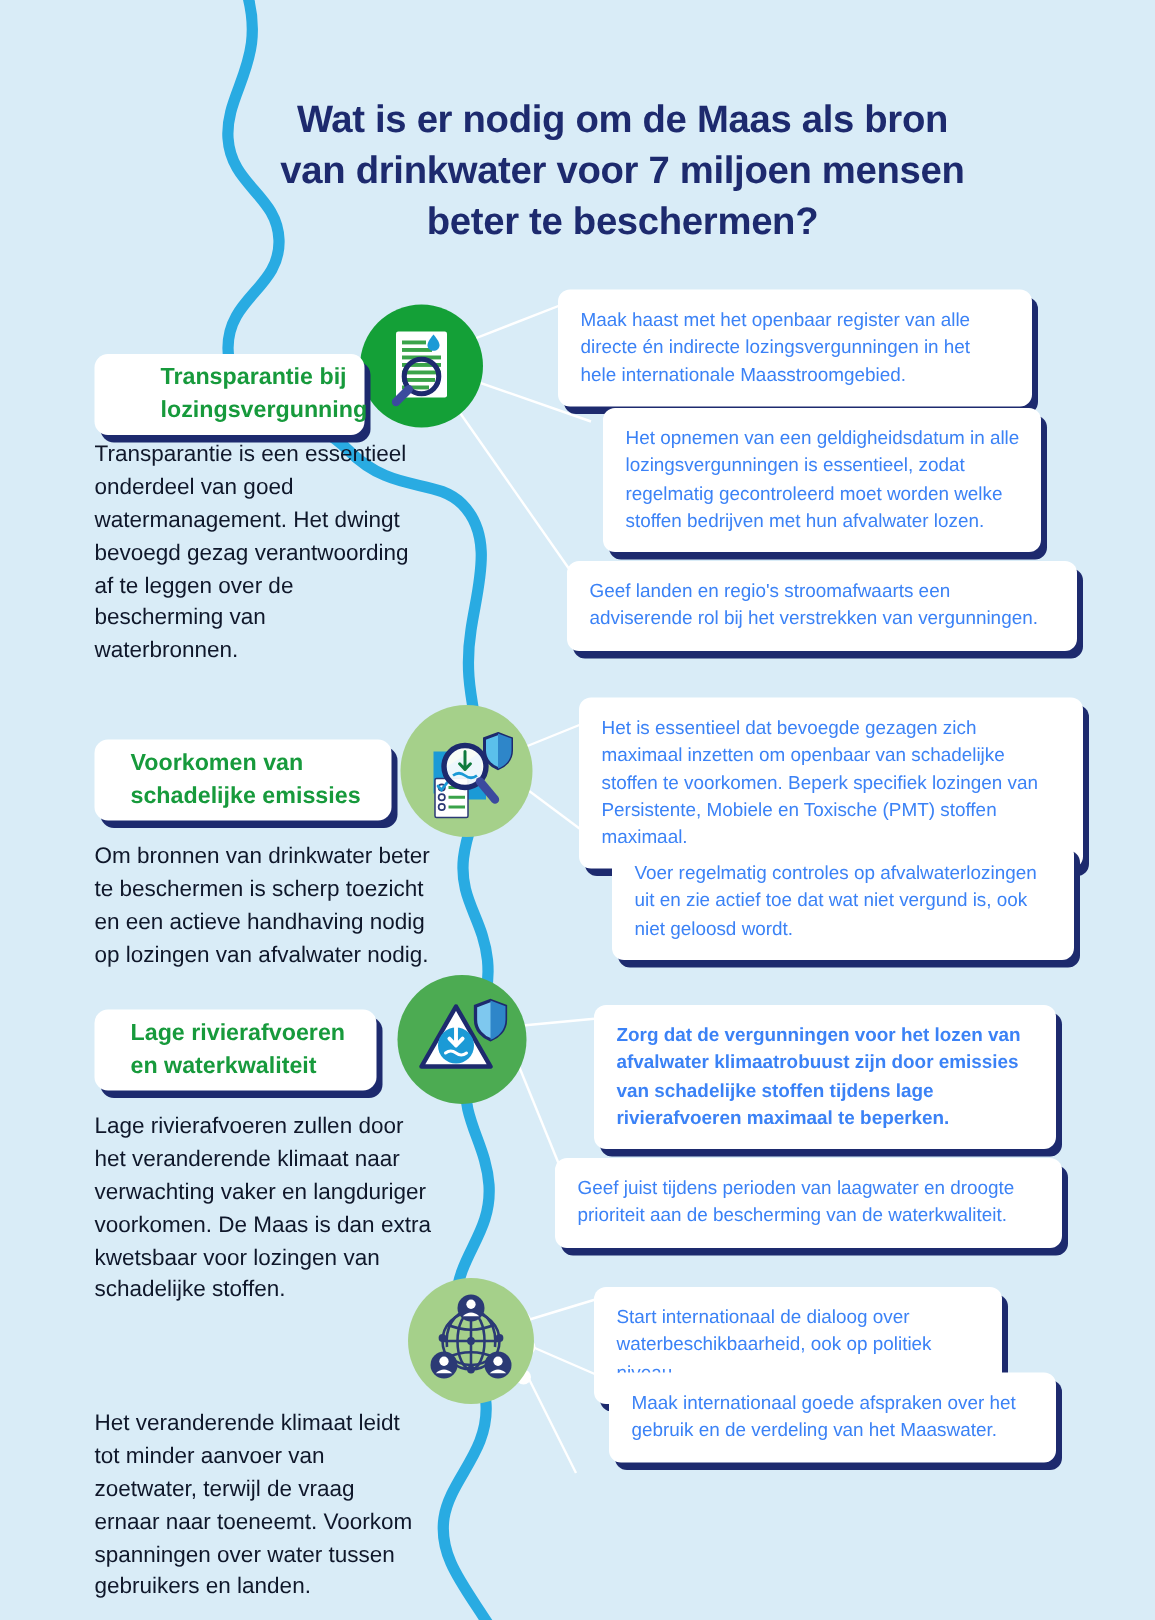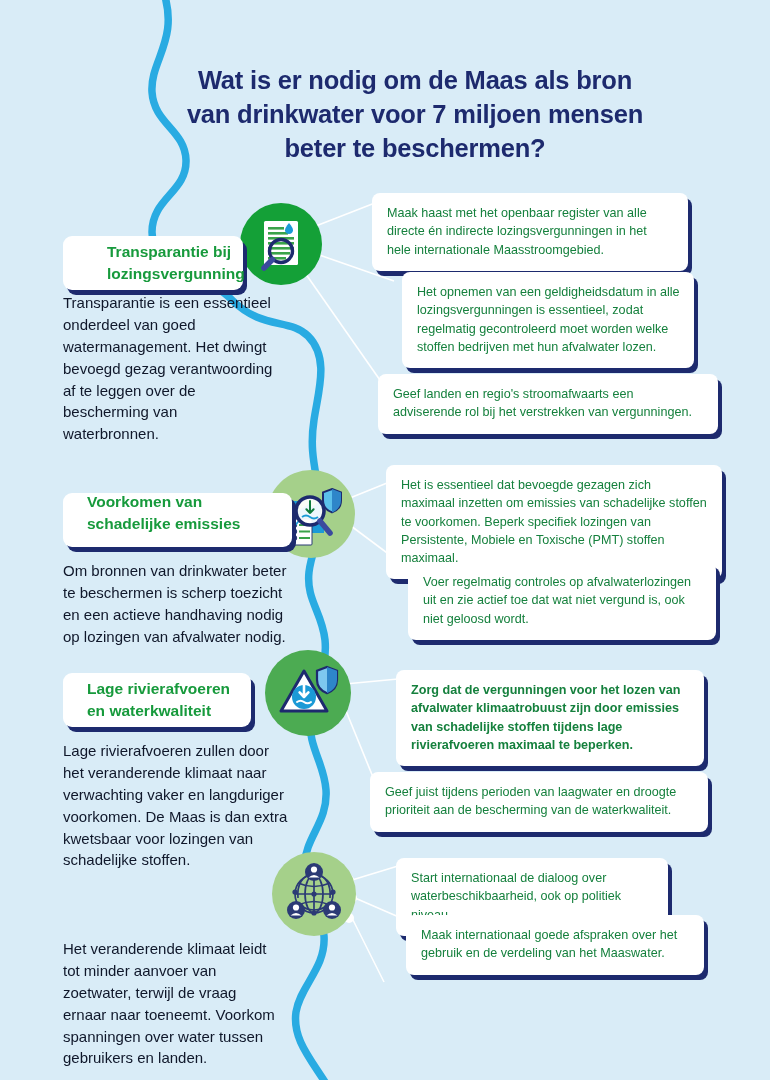--- a/index.html
+++ b/index.html
@@ -71,21 +71,21 @@
   }
   .circle svg { display: block; }
 
   
   .rec-box {
     position: absolute;
     background: #ffffff;
     border-radius: 8px;
     box-shadow: 4px 5px 0 0 #1d2a6e;
     padding: 11px 14px 12px 15px;
-    color: #15803d;
+    color: #3b82f6;
     font-size: 12.6px;
     line-height: 1.45;
   }
   .rec-box span { display: block; }
 </style>
 </head>
 <body>
 
 <div id="stage">
 
@@ -198,28 +198,28 @@
       <circle cx="34" cy="32" r="14" fill="#ffffff" fill-opacity="0.92"></circle>
       <path d="M26 38 q4 -3 8 0 q4 3 8 0" fill="none" stroke="#1b9ad6" stroke-width="1.8"></path>
       <path d="M34 22 v12 m0 0 l-3.6 -3.8 m3.6 3.8 l3.6 -3.8" fill="none" stroke="#0f7a3c" stroke-width="2" stroke-linecap="round"></path>
       <circle cx="34" cy="32" r="14" fill="none" stroke="#1d2a6e" stroke-width="3.6"></circle>
       <line x1="44" y1="42" x2="54" y2="54" stroke="#3b4a9e" stroke-width="5.6" stroke-linecap="round"></line>
       <path d="M56 10 l9 3.4 v8 c0 6.4 -4.6 10.4 -9 12 c-4.4 -1.6 -9 -5.6 -9 -12 v-8 z" fill="#5bc0eb" stroke="#1d2a6e" stroke-width="2"></path>
       <path d="M56 10 l9 3.4 v8 c0 6.4 -4.6 10.4 -9 12 z" fill="#2e86c9"></path>
     </svg>
   </div>
 
-  <div class="label-card" style="left:63px; top:493px; width:229px; height:54px;align-items:flex-end;">
+  <div class="label-card" style="left:63px; top:493px; width:198px; height:54px;">
     <div class="lbl">Voorkomen van schadelijke emissies</div>
   </div>
 
   <div class="body-text" style="left:63px; top:560px; width:230px;">Om bronnen van drinkwater beter te beschermen is scherp toezicht en een actieve handhaving nodig op lozingen van afvalwater nodig.</div>
 
   <div class="rec-box" style="left:386px; top:465px; width:336px;">
-    <span>Het is essentieel dat bevoegde gezagen zich maximaal inzetten om emissies van schadelijke stoffen te voorkomen. Beperk specifiek lozingen van Persistente, Mobiele en Toxische (PMT) stoffen maximaal.</span>
+    <span>Het is essentieel dat bevoegde gezagen zich maximaal inzetten om openbaar van schadelijke stoffen te voorkomen. Beperk specifiek lozingen van Persistente, Mobiele en Toxische (PMT) stoffen maximaal.</span>
   </div>
   <div class="rec-box" style="left:408px; top:562px; width:308px;">
     <span>Voer regelmatig controles op afvalwaterlozingen uit en zie actief toe dat wat niet vergund is, ook niet geloosd wordt.</span>
   </div>
 
   <div class="circle" style="left:265px; top:650px; width:86px; height:86px; background:#4cab52;">
     <svg width="68" height="68" viewBox="0 0 68 68">
       <path d="M30 12 L53 52 H7 Z" fill="#ffffff" stroke="#1d2a6e" stroke-width="3" stroke-linejoin="round"></path>
       <circle cx="30" cy="38" r="12" fill="#1b9ad6"></circle>
       <path d="M30 26 v12 m0 0 l-4.4 -4.6 m4.4 4.6 l4.4 -4.6" fill="none" stroke="#ffffff" stroke-width="2.6" stroke-linecap="round" stroke-linejoin="round"></path>

